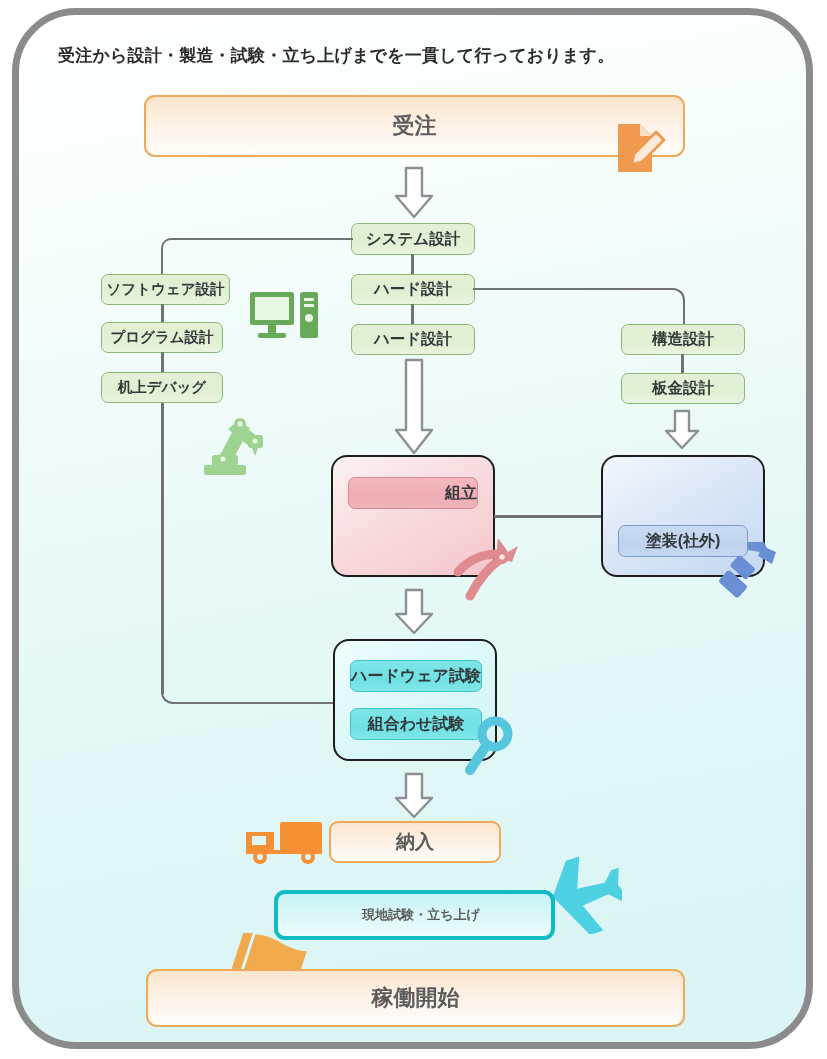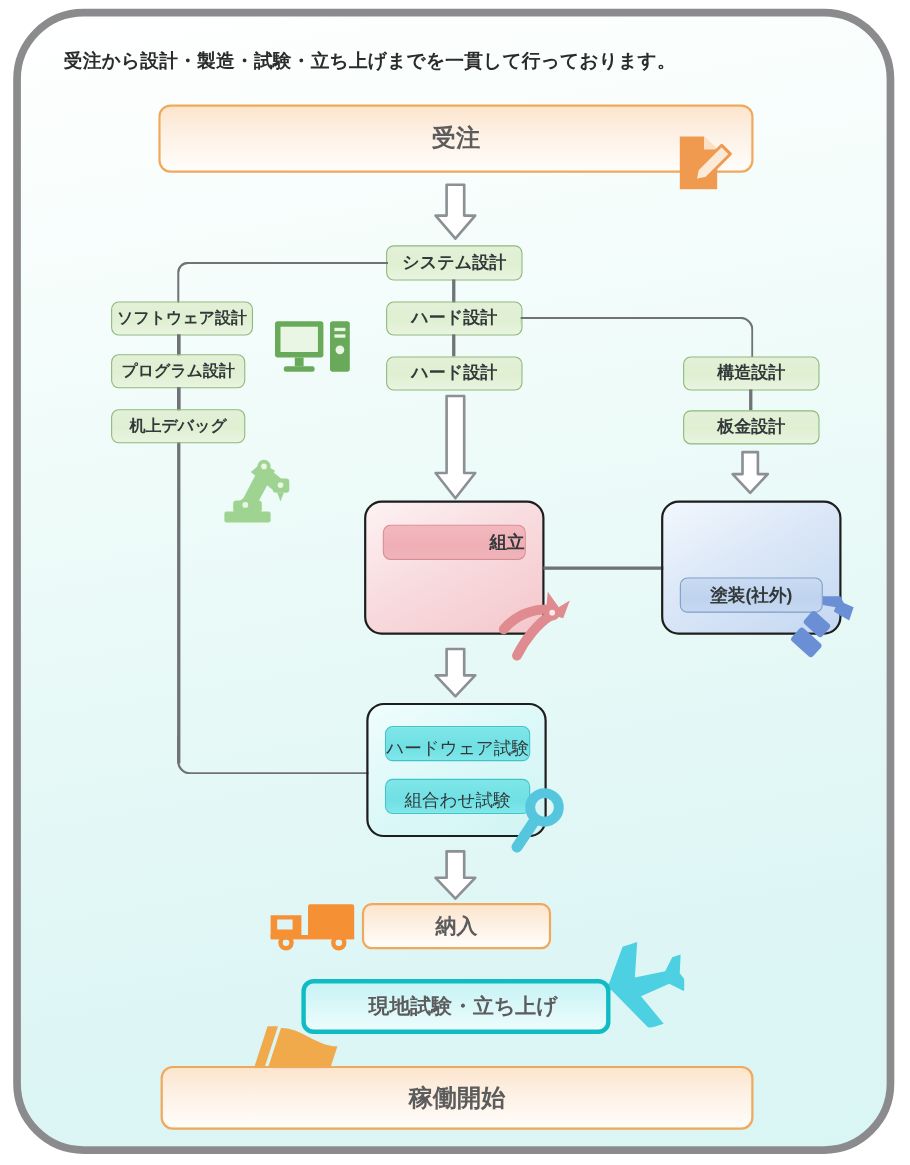--- a/index.html
+++ b/index.html
@@ -62,26 +62,26 @@
     background:linear-gradient(180deg,#c9dbf2 0%,#bfd3ee 60%,#c6d8f1 100%);
     color:#33383a;font-weight:bold;font-size:16px;
   }
   .cyan-container{
     border:2.4px solid #1d1d1d;border-radius:16px;
     background:linear-gradient(150deg,#f0fdfd 0%,#dcf8f8 50%,#d2f4f4 100%);
   }
   .cyan-box{
     border:1.6px solid #3fc4cc;border-radius:7px;
     background:linear-gradient(180deg,#7fe6e8 0%,#6fe0e4 60%,#80e7e9 100%);
-    color:#33383a;font-weight:normal;font-size:16px;align-items:flex-end;
+    color:#33383a;font-weight:bold;font-size:16px;
   }
   .teal-box{
     border:4px solid #10bcc4;border-radius:11px;
     background:linear-gradient(180deg,#c7f3f5 0%,#dcf8f9 55%,#eefcfd 100%);
-    color:#5c5c5c;font-weight:bold;font-size:19px;padding-left:13px;
+    color:#5c5c5c;font-weight:bold;font-size:13px;padding-left:13px;
   }
   
   .line{position:absolute;background:#6f7375;}
   .line.h{height:2.6px;}
   .line.v{width:2.6px;}
   .elbow{position:absolute;border:2.6px solid #6f7375;box-sizing:border-box;}
   
   .arrow{position:absolute;}
   .arrow svg{display:block;}
   

